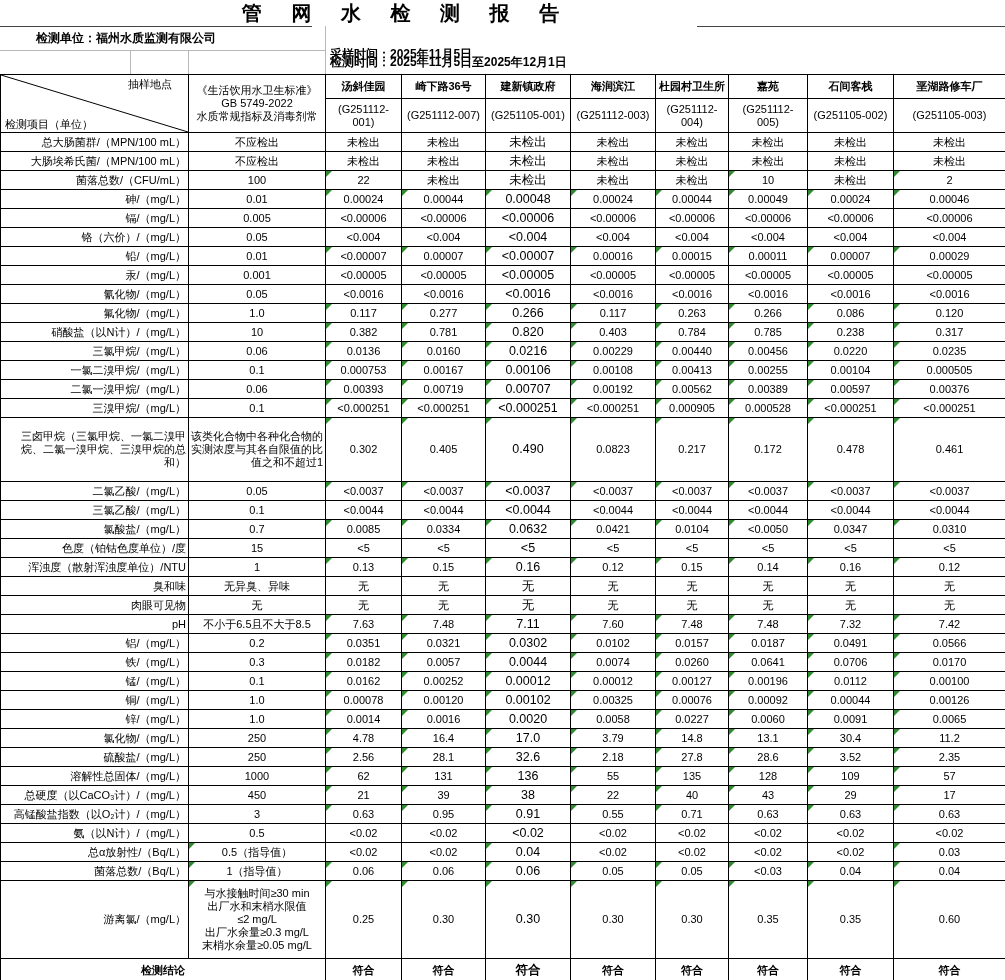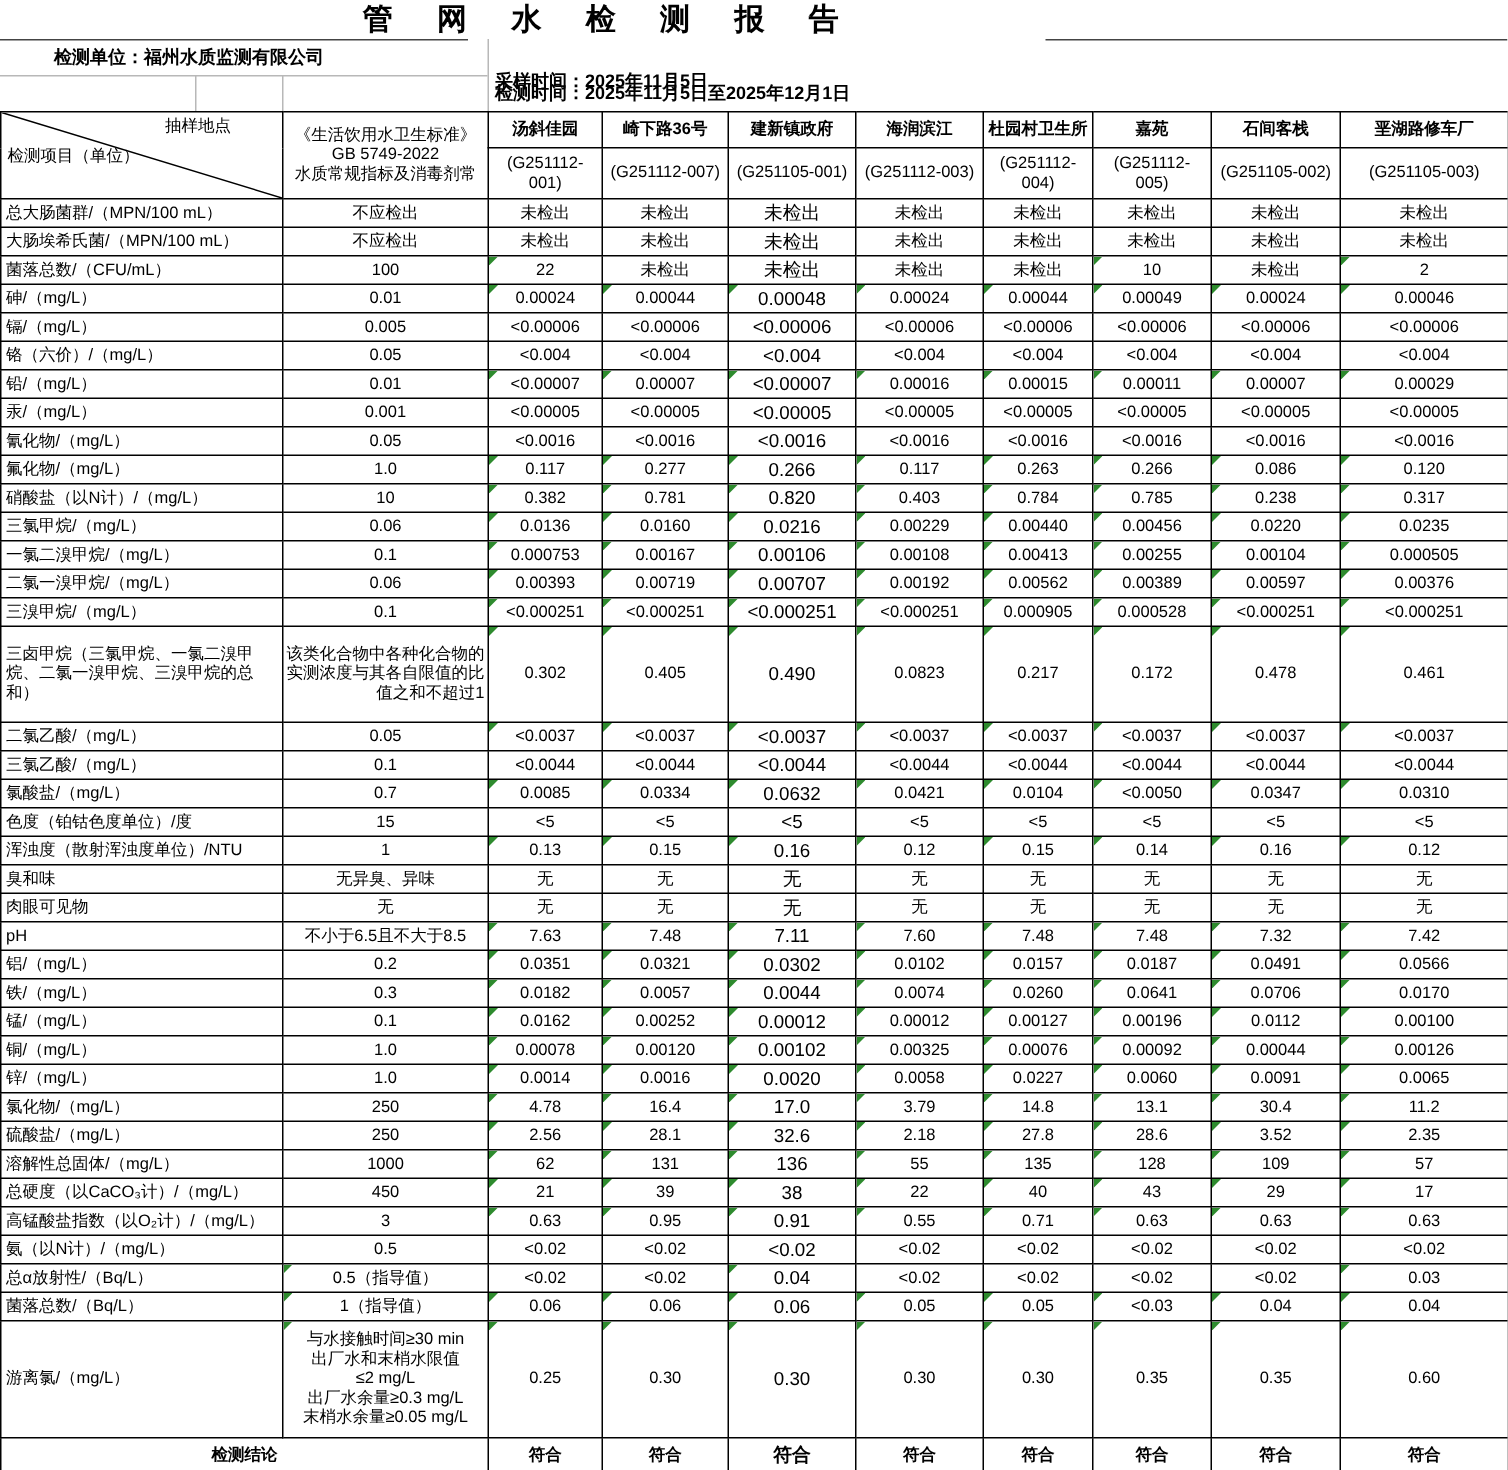--- a/index.html
+++ b/index.html
@@ -15,28 +15,28 @@
   .meta .m2{position:absolute;left:330px;top:20px;}
   .meta .m3{position:absolute;left:330px;top:28px;}
   table{position:absolute;left:0;top:74px;border-collapse:collapse;table-layout:fixed;width:1005px;}
   td,th{border:1px solid #000;padding:0 2px;font-size:11px;line-height:1.18;
         text-align:center;vertical-align:middle;position:relative;overflow:hidden;
         font-weight:normal;word-wrap:break-word;}
   th.loc{font-weight:bold;height:23px;}
   td.code{white-space:pre-line;height:33px;}
   td.corner{padding:0;}
   .corner svg{position:absolute;top:0;left:0;width:100%;height:100%;}
-  .corner .tr-label{position:absolute;top:3px;right:34px;font-size:11px;}
-  .corner .bl-label{position:absolute;bottom:21px;left:4px;font-size:11px;}
+  .corner .tr-label{position:absolute;top:3px;right:16px;font-size:11px;}
+  .corner .bl-label{position:absolute;bottom:1px;left:4px;font-size:11px;}
   td.stdhead{white-space:pre-line;}
   tr.normal{height:19px;}
   tr.t1{height:64px;}
   tr.t2{height:78px;}
   tr.concl{height:24px;}
-  td.item{text-align:left;padding-left:3px;}
+  td.item{text-align:right;padding-left:3px;}
   td.std{white-space:pre-line;}
   td.std.left{text-align:right;}
   td.big{font-size:12.5px;}
   td.bold{font-weight:bold;}
   .flag{position:absolute;top:0;left:0;width:6px;height:6px;background:#2e8b2e;
         clip-path:polygon(0 0,100% 0,0 100%);}
 </style>
 </head>
 <body>
 

